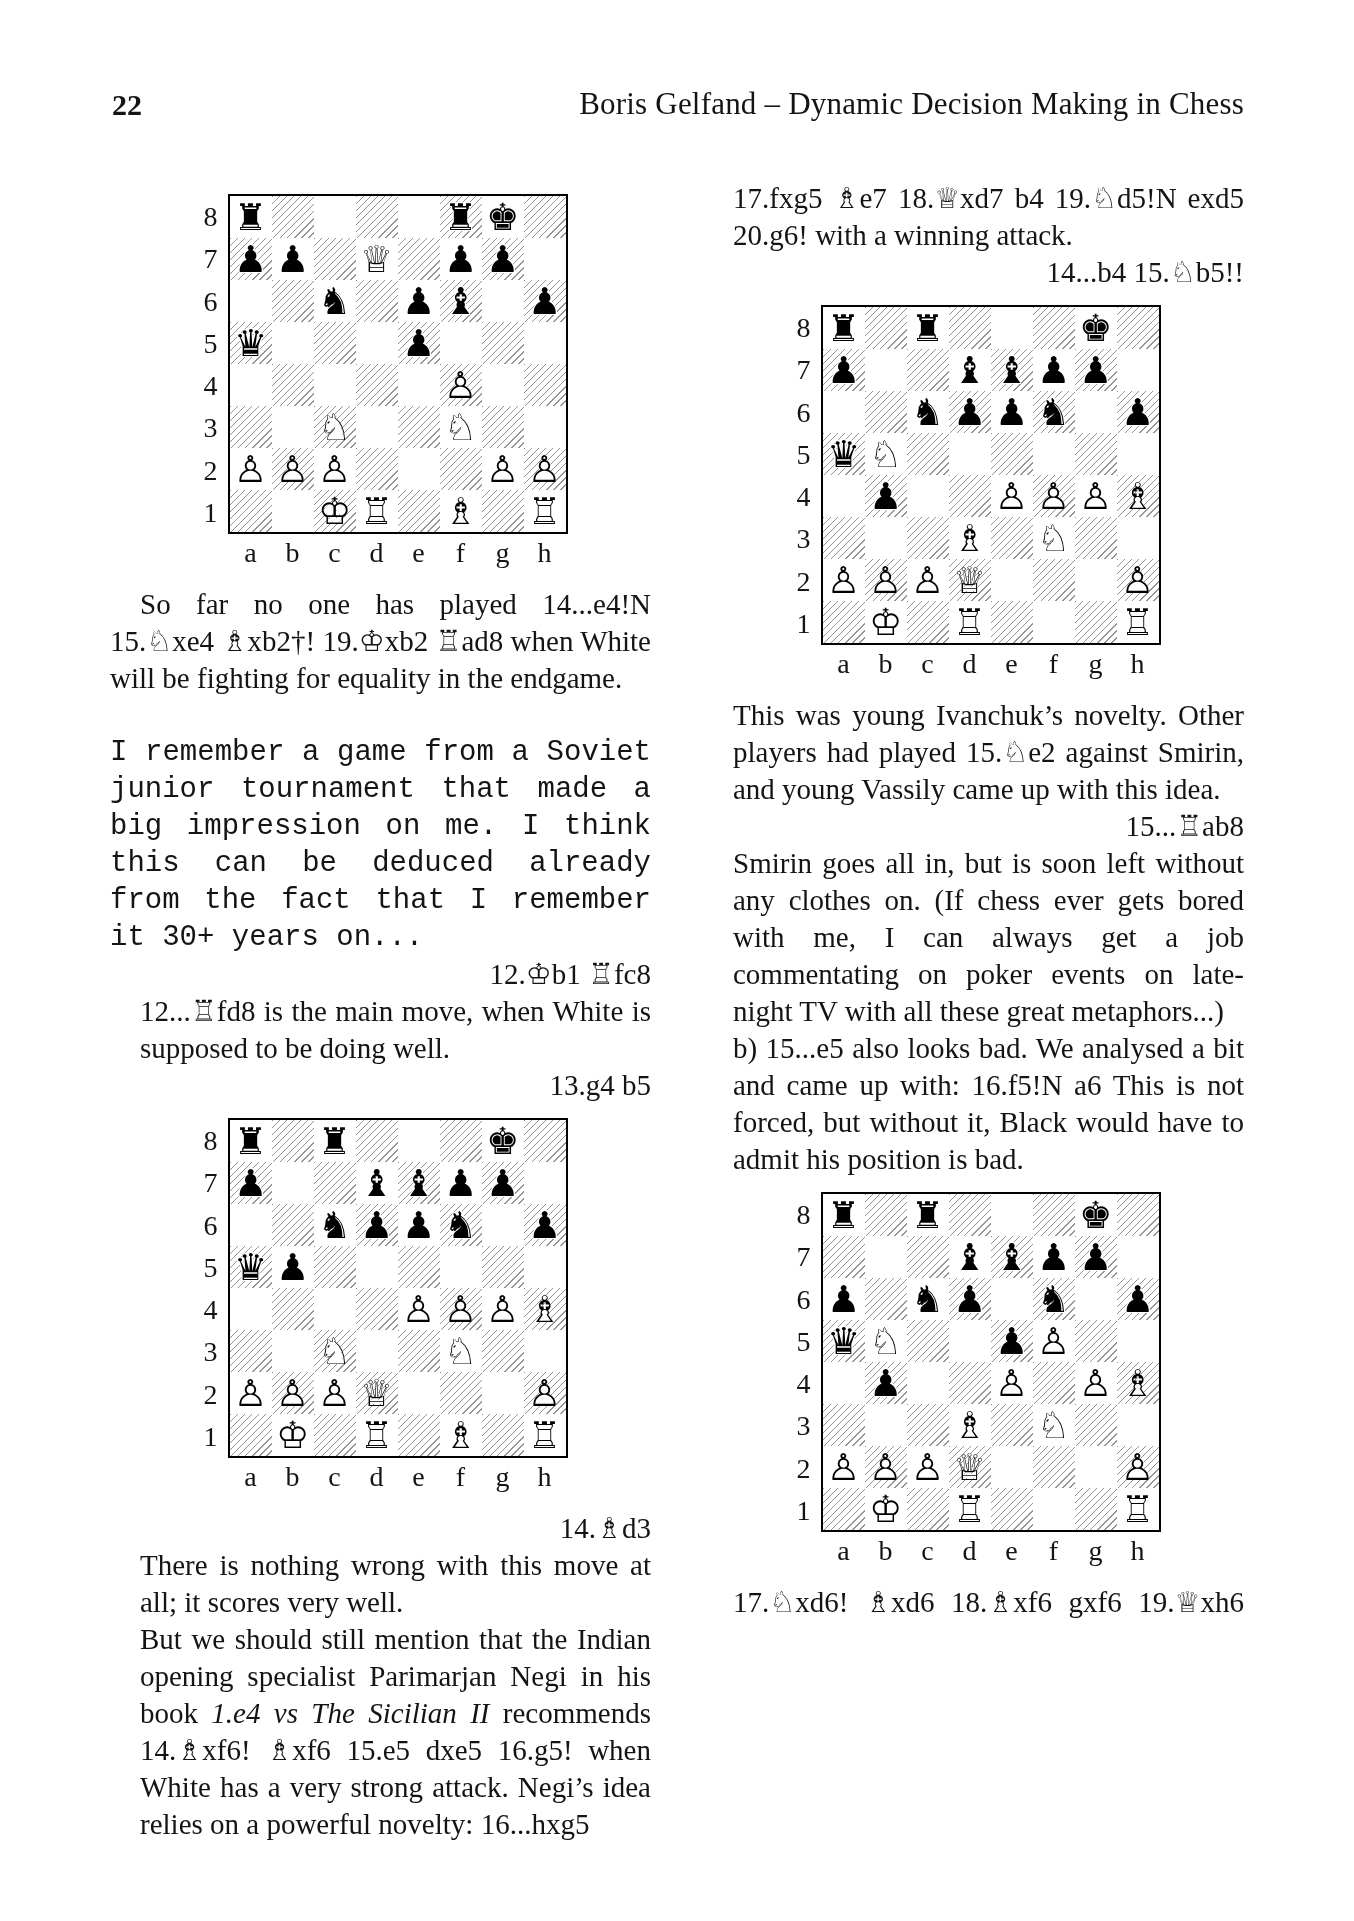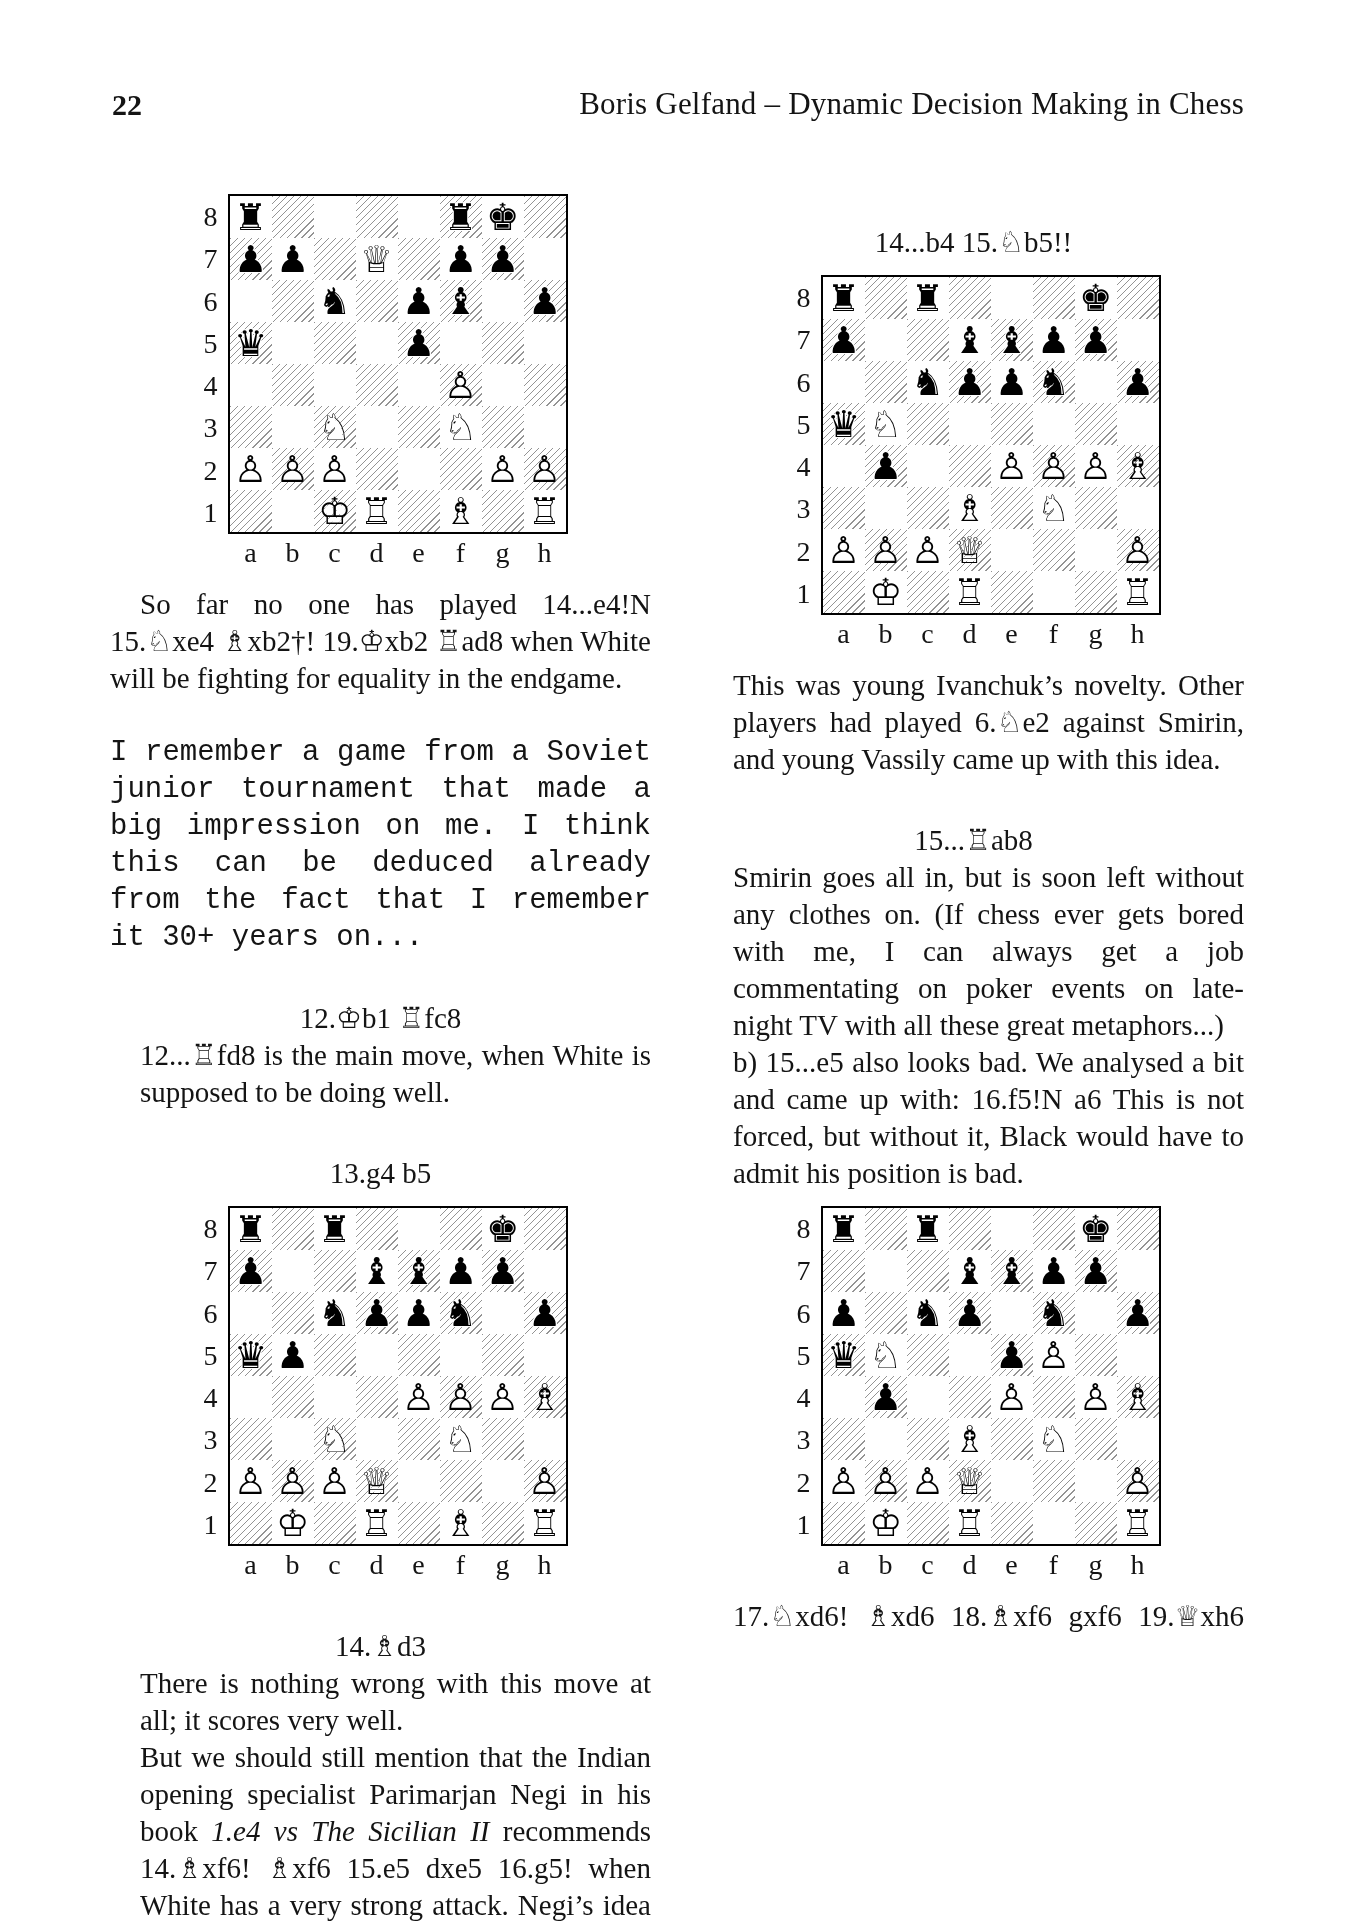--- a/index.html
+++ b/index.html
@@ -11,21 +11,21 @@
   .page{box-sizing:border-box;padding:86px 110px 30px;}
   .header{position:relative;height:44px;margin-bottom:50px;}
   .pagenum{position:absolute;left:2px;top:2px;font-size:30px;font-weight:bold;}
   .title{display:block;text-align:right;font-size:31px;letter-spacing:.2px;}
   .columns{display:flex;gap:52px;align-items:flex-start;}
   .col{width:541px;font-size:29px;line-height:37px;text-align:justify;}
   p{margin:0;}
   .indent{text-indent:30px;}
   .block{margin-left:30px;}
   .gap-top{margin-top:37px;font-family:Liberation Mono, monospace;}
-  .moves{text-align:center;margin-top:44px;}
+  .moves{text-align:right;}
   .spread{margin-left:30px;text-align:justify;text-align-last:justify;}
   i{}
 
   
   .col, .figurine{font-family:"Liberation Serif","DejaVu Sans","DejaVu Serif",serif;}
 
   
   .diagram{width:374px;margin:14px auto;}
   .dgrid{display:grid;grid-template-columns:34px 340px;}
   .ranks{display:flex;flex-direction:column;justify-content:space-between;padding-top:2px;}
@@ -377,20 +377,21 @@
       <p class="moves">14.♗d3</p>
 
       <p class="block">There is nothing wrong with this move at all; it scores very well.</p>
 
       <p class="block"><span>But we should still mention that the Indian opening specialist Parimarjan Negi in his book </span><i>1.e4 vs The Sicilian II</i><span> recommends 14.♗xf6! ♗xf6 15.e5 dxe5 16.g5! when White has a very strong attack. Negi’s idea relies on a powerful novelty: 16...hxg5</span></p>
 
     </div>
 
     <div class="col">
 
+      <p class="block">17.fxg5 ♗e7 18.♕xd7 b4 19.♘d5!N exd5 20.g6! with a winning attack.</p>
 
       <p class="moves">14...b4 15.♘b5!!</p>
 
       <div class="diagram">
           <div class="dgrid">
             <div class="ranks">
               <div class="rank-label">8</div>
               <div class="rank-label">7</div>
               <div class="rank-label">6</div>
               <div class="rank-label">5</div>
@@ -531,21 +532,21 @@
             <div class="file-label">b</div>
             <div class="file-label">c</div>
             <div class="file-label">d</div>
             <div class="file-label">e</div>
             <div class="file-label">f</div>
             <div class="file-label">g</div>
             <div class="file-label">h</div>
           </div>
         </div>
 
-      <p class="block">This was young Ivanchuk’s novelty. Other players had played 6.♘e2 against Smirin, and young Vassily came up with this idea.</p>
+      <p class="block">This was young Ivanchuk’s novelty. Other players had played 15.♘e2 against Smirin, and young Vassily came up with this idea.</p>
 
       <p class="moves">15...♖ab8</p>
 
       <p class="block">Smirin goes all in, but is soon left without any clothes on. (If chess ever gets bored with me, I can always get a job commentating on poker events on late-night TV with all these great metaphors...)</p>
 
 
       <p class="block">b) 15...e5 also looks bad. We analysed a bit and came up with: 16.f5!N a6 This is not forced, but without it, Black would have to admit his position is bad.</p>
 
       <div class="diagram">
           <div class="dgrid">

